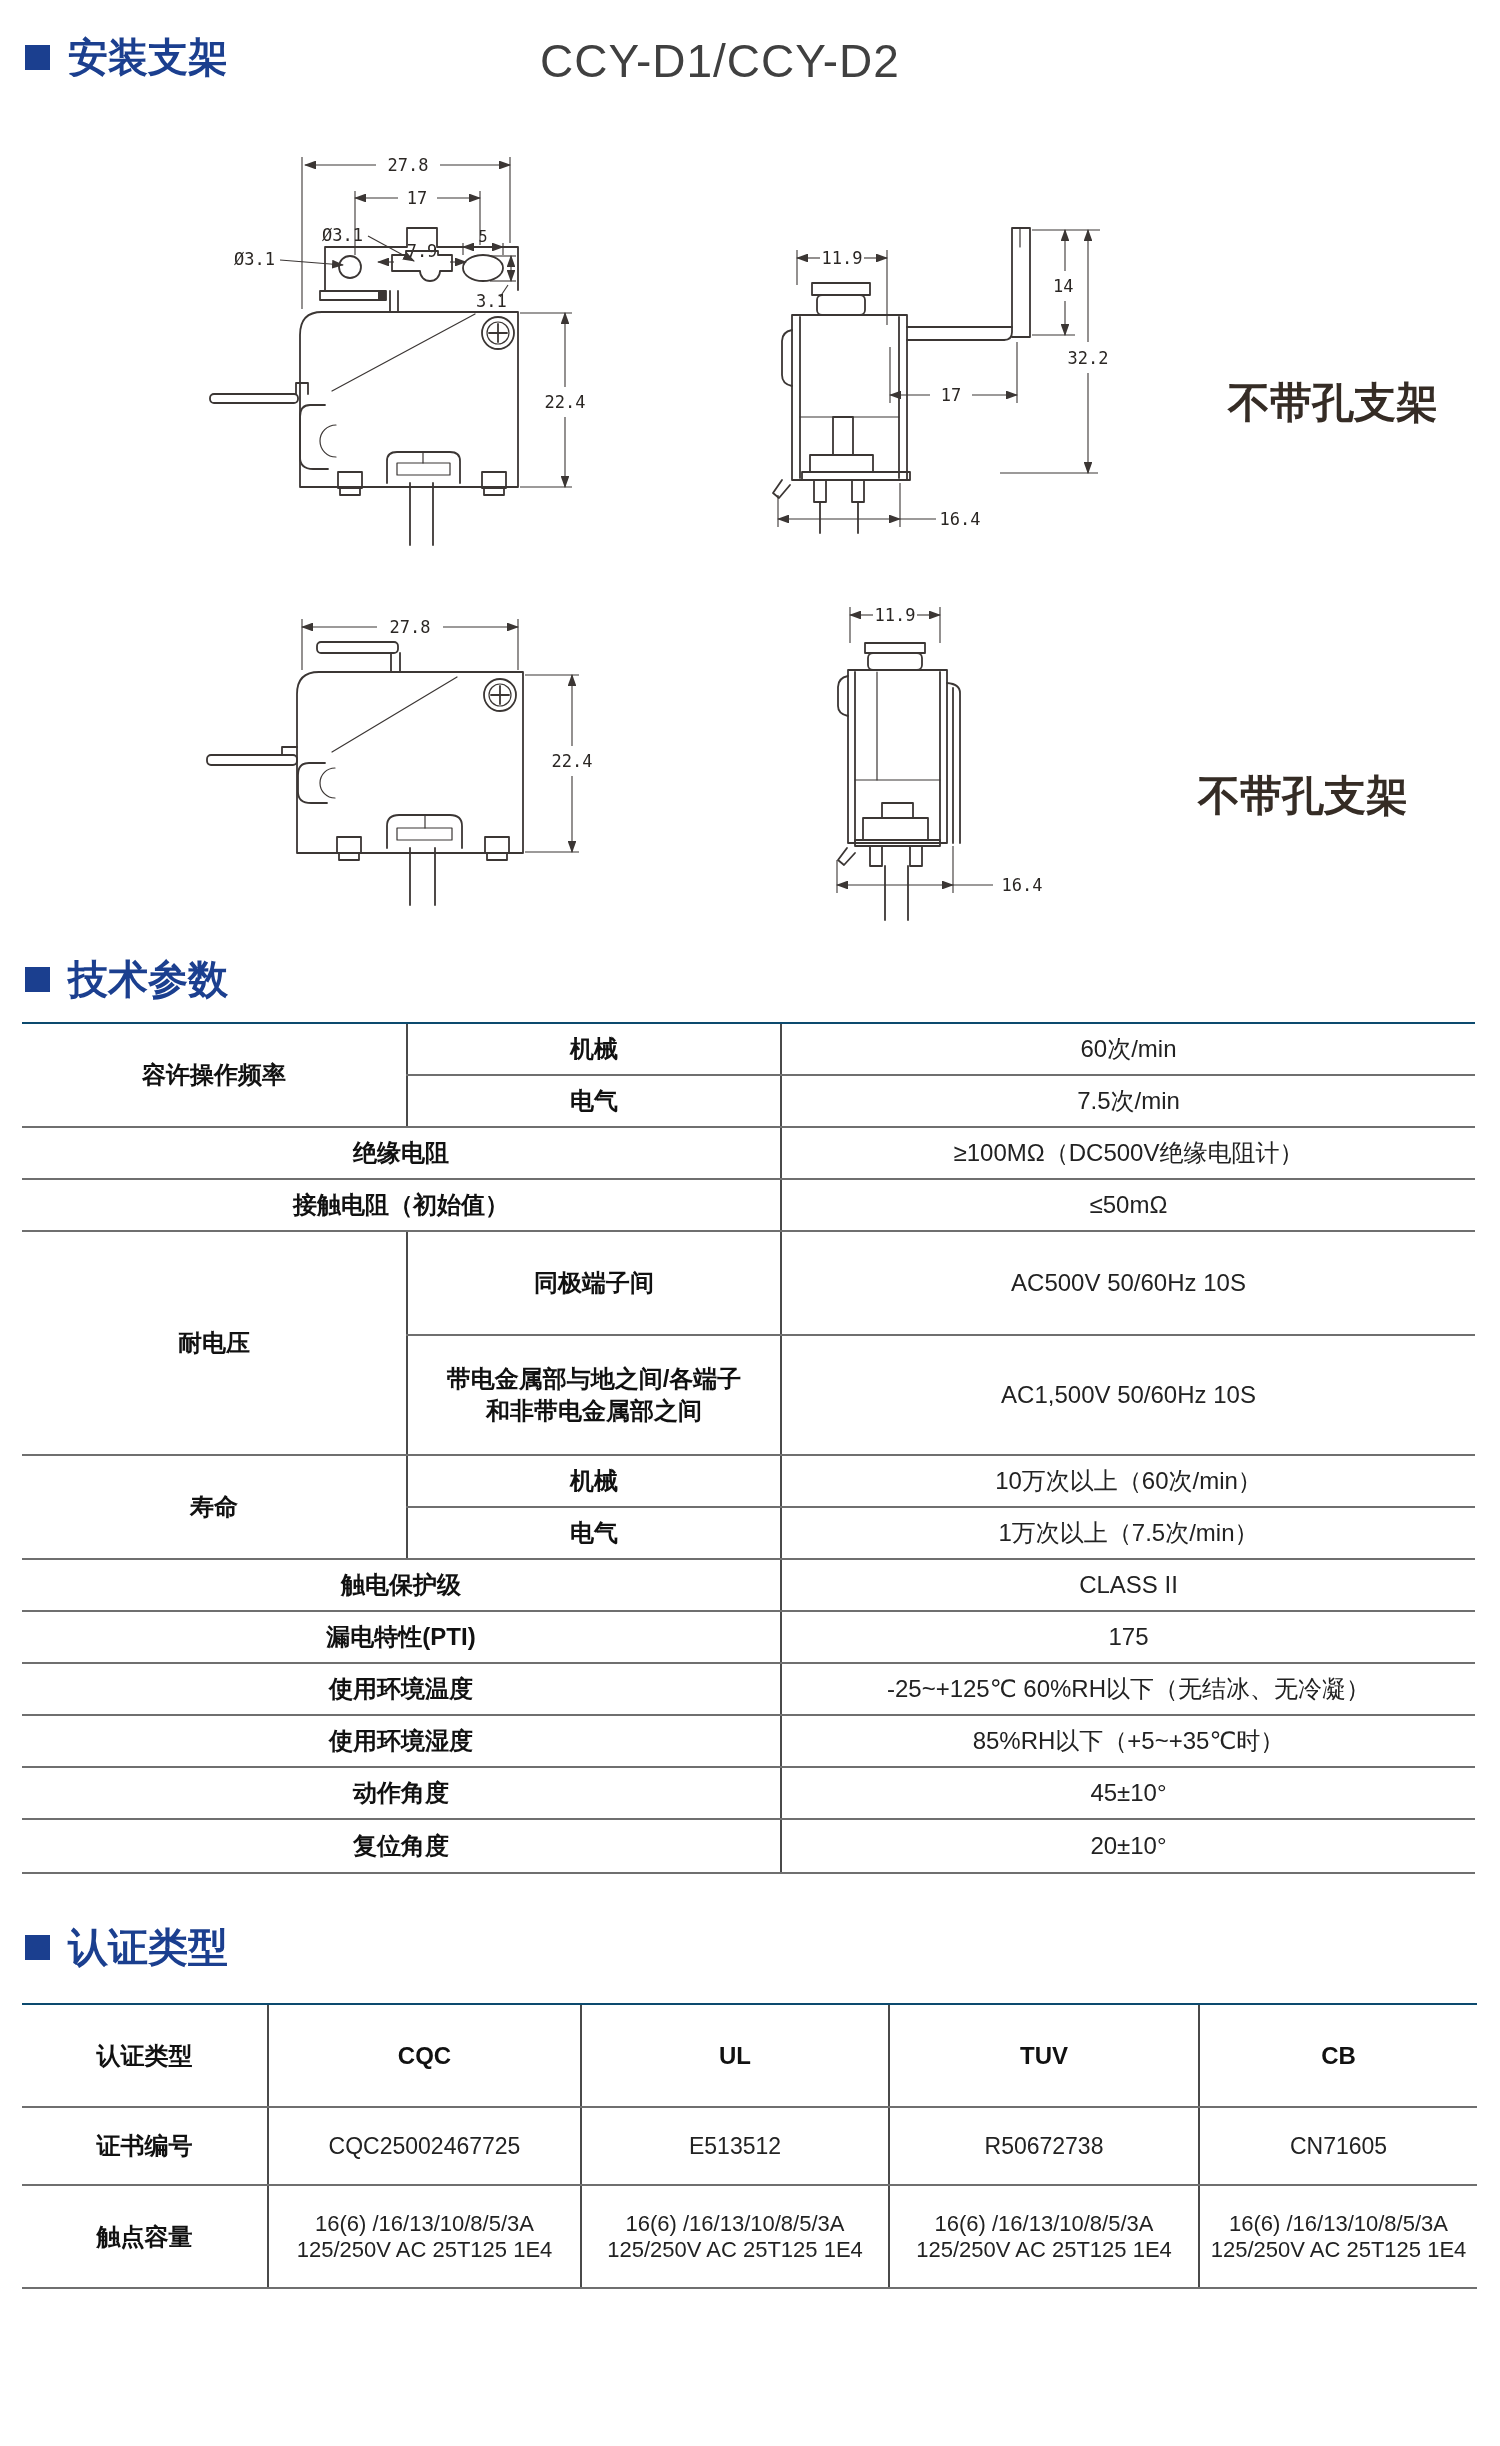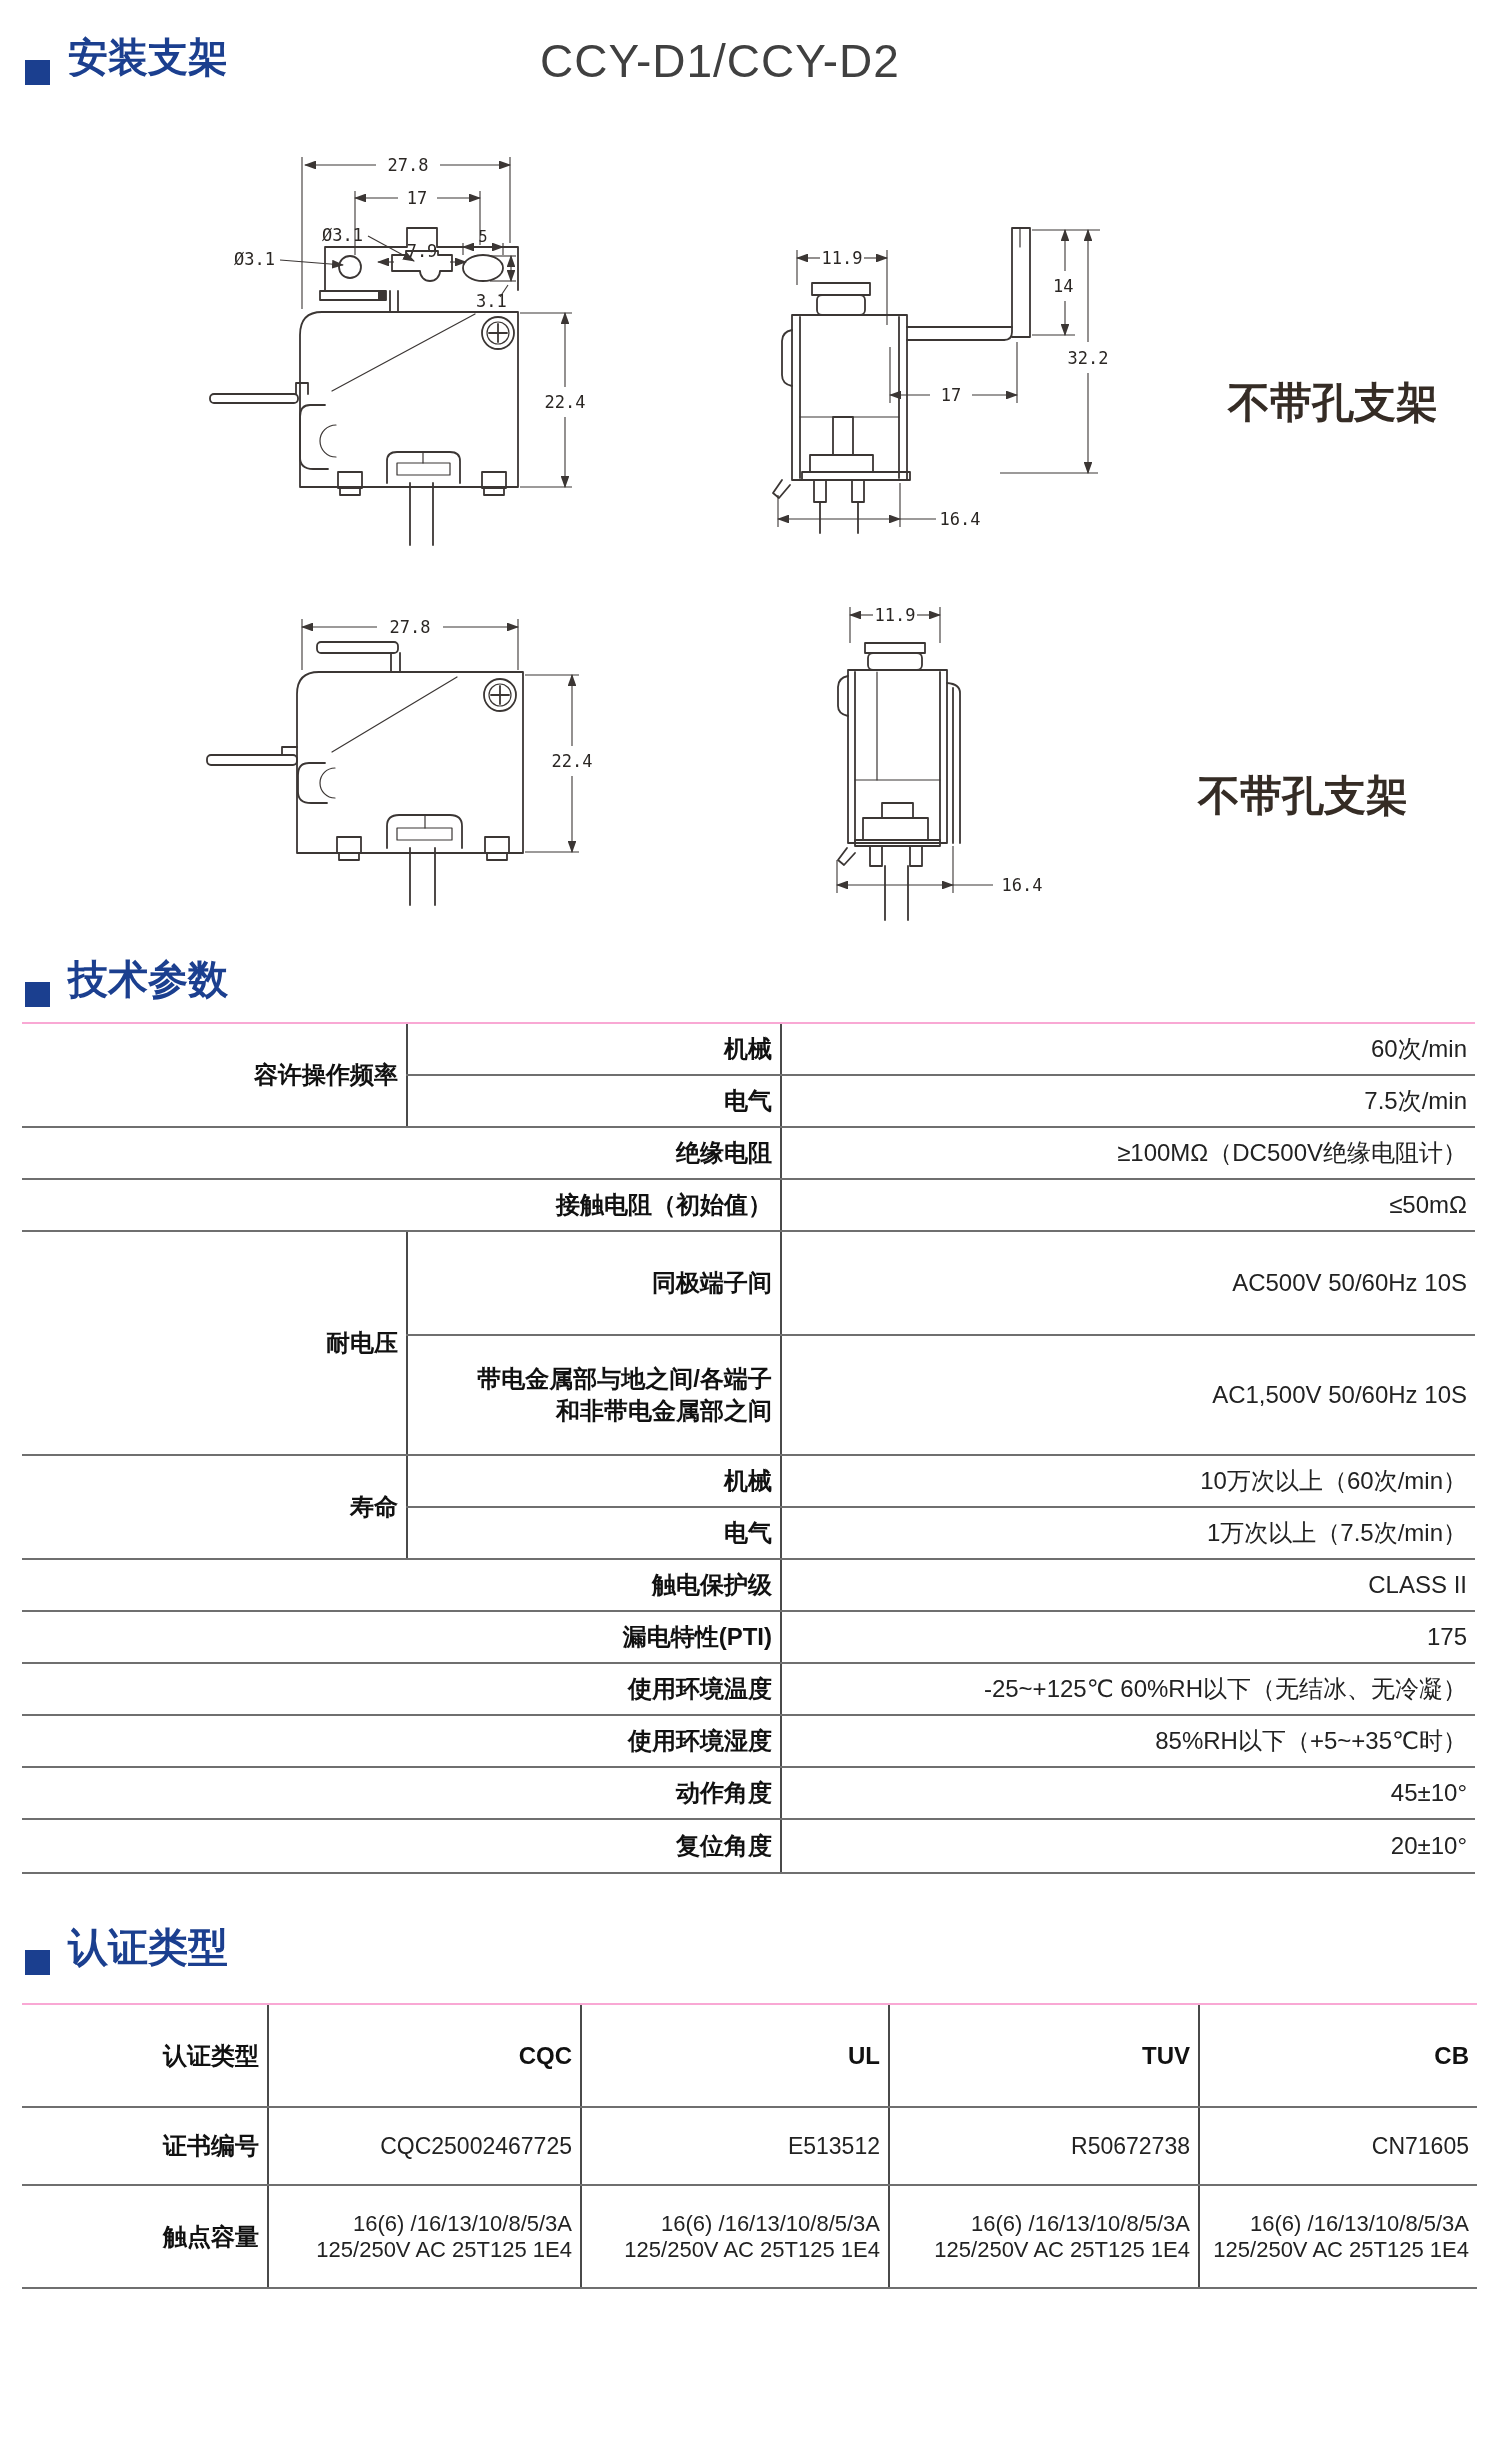--- a/index.html
+++ b/index.html
@@ -1,31 +1,31 @@
 <!DOCTYPE html>
 <html><head>
 <meta charset="utf-8">
 <style>
   html,body{margin:0;padding:0}
   body{position:relative;width:1500px;height:2446px;background:#ffffff;
        font-family:"Liberation Sans","DejaVu Sans",sans-serif;color:#1a1a1a;overflow:hidden}
   .abs{position:absolute}
-  .sec{display:flex;align-items:flex-end;gap:18px;font-weight:bold;font-size:40px;color:#1b3f8f}
+  .sec{display:flex;align-items:center;gap:18px;font-weight:bold;font-size:40px;color:#1b3f8f}
   .sec .sq{width:25px;height:25px;background:#1b3f8f;flex:0 0 auto}
   .title{font-size:46px;color:#404040;letter-spacing:1px;font-weight:400}
   .dwg-label{font-size:42px;font-weight:bold;color:#352c25}
   svg{display:block}
   .part{fill:none;stroke:#3b3634;stroke-width:1.8;stroke-linejoin:round;stroke-linecap:round}
   .pf{fill:#3b3634;stroke:none}
   .thin{stroke-width:1.2}
   .dim{fill:none;stroke:#3b3634;stroke-width:1.1}
   .dt{font-family:"DejaVu Sans Mono","Liberation Mono",monospace;font-size:17px;fill:#2b2724}
   .dts{font-family:"DejaVu Sans Mono","Liberation Mono",monospace;font-size:15px;fill:#2b2724}
   table{border-collapse:collapse;table-layout:fixed;position:absolute;background:#fff}
-  td{border-top:2px solid #f9a8d4;border-bottom:2px solid #6f6f6f;text-align:right;
+  td{border-top:2px solid #0c4a6e;border-bottom:2px solid #6f6f6f;text-align:center;
      vertical-align:middle;padding:0 8px;font-size:24px;overflow:hidden}
   .vb{border-left:2px solid #4a4a4a}
   .lab{font-weight:bold;color:#111}
   .val{font-weight:400;color:#222}
   .pre{white-space:pre-line}
   .tech{left:22px;top:1022px;width:1453px}
   .tech tr{height:52px}
   .tech tr.h104{height:104px}
   .tech tr.h100{height:120px}
   .cert{left:22px;top:2003px;width:1455px}

